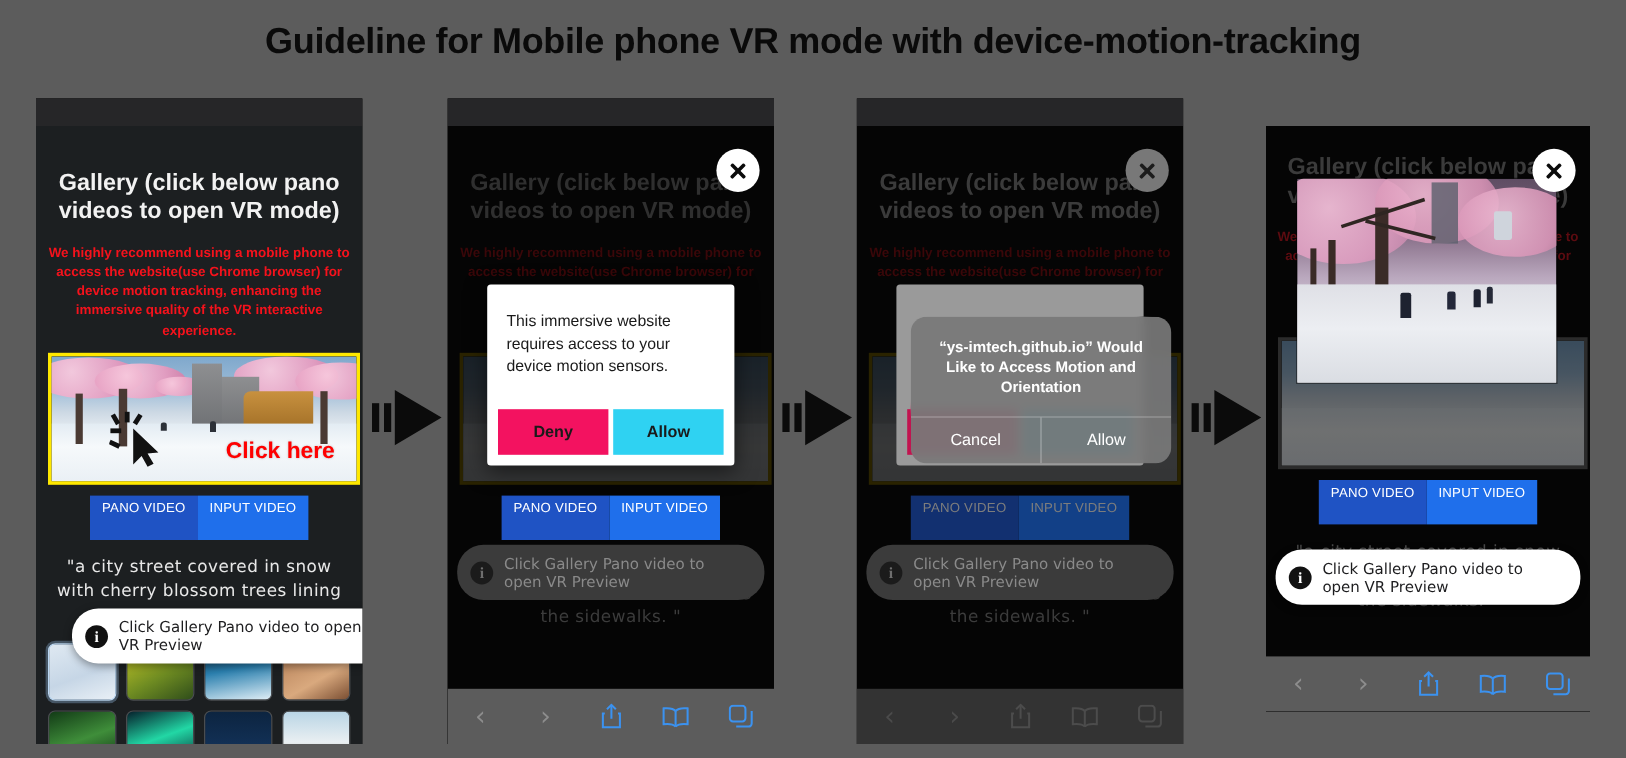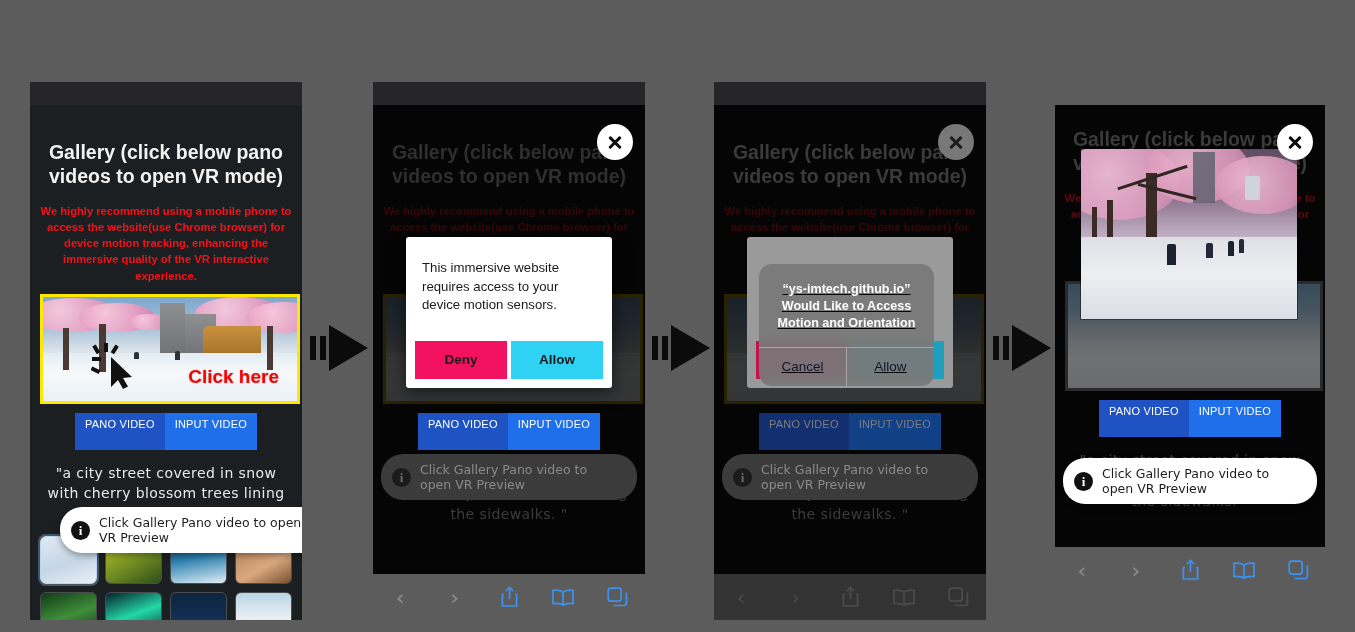--- a/index.html
+++ b/index.html
@@ -178,32 +178,32 @@
   }
   .chrome-dialog .btnrow { display:flex; gap: 4px; padding: 0 9px 9px 9px; }
   .chrome-dialog .b {
     flex:1; text-align:center; padding: 11px 0 12px 0;
     font-size: 13.5px; font-weight:bold; color:#1a1a1a;
   }
   .b.deny { background:#f31260; }
   .b.allow { background:#2fd2f2; }
 
   .ios-dialog {
-    position:absolute; width: 175px;
+    position:absolute; width: 217px;
     background: rgba(120,120,120,.93); border-radius: 13px;
-    overflow:hidden; backdrop-filter: blur(4px); text-decoration: underline;
+    overflow:hidden; backdrop-filter: blur(4px);
   }
   .ios-dialog .t {
     padding: 17px 14px 15px 14px; text-align:center;
     font-size: 12.6px; line-height:1.36; font-weight:bold; color:#ffffff;
   }
   .ios-dialog .row { display:flex; border-top: .5px solid rgba(255,255,255,.35); }
   .ios-dialog .row .ib {
     flex:1; text-align:center; padding: 11px 0 12px 0;
-    font-size: 13.5px; color:#0f172a;
+    font-size: 13.5px; color:#ffffff;
   }
   .ios-dialog .row .ib + .ib { border-left: .5px solid rgba(255,255,255,.35); }
 
   
   .arrow { position:absolute; width: 58px; height: 46px; }
   .arrow .bar { position:absolute; top: 11px; width: 6px; height: 24px; background:#0b0b0b; }
   .arrow .bar.b1 { left: 0px; }
   .arrow .bar.b2 { left: 10px; }
   .arrow .tri {
     position:absolute; left: 19px; top: 0;
@@ -217,20 +217,21 @@
   .vr-preview {
     position:absolute; overflow:hidden; background:#111;
     box-shadow: 0 0 0 1px rgba(0,0,0,.4);
   }
 </style>
 </head>
 <body>
 
 <div class="page">
 
+  <div class="title">Guideline for Mobile phone VR mode with device-motion-tracking</div>
 
   <div class="phone" style="left:30px; top:82px; width:272px; height:538px;">
     <div class="phone-inner">
       <div class="statusbar"></div>
       <div class="content">
 
         <div class="gallery-title">Gallery (click below pano videos to open VR mode)</div>
         <div class="warn">We highly recommend using a mobile phone to access the website(use Chrome browser) for device motion tracking, enhancing the immersive quality of the VR interactive experience.</div>
 
         <div class="hero-wrap">

